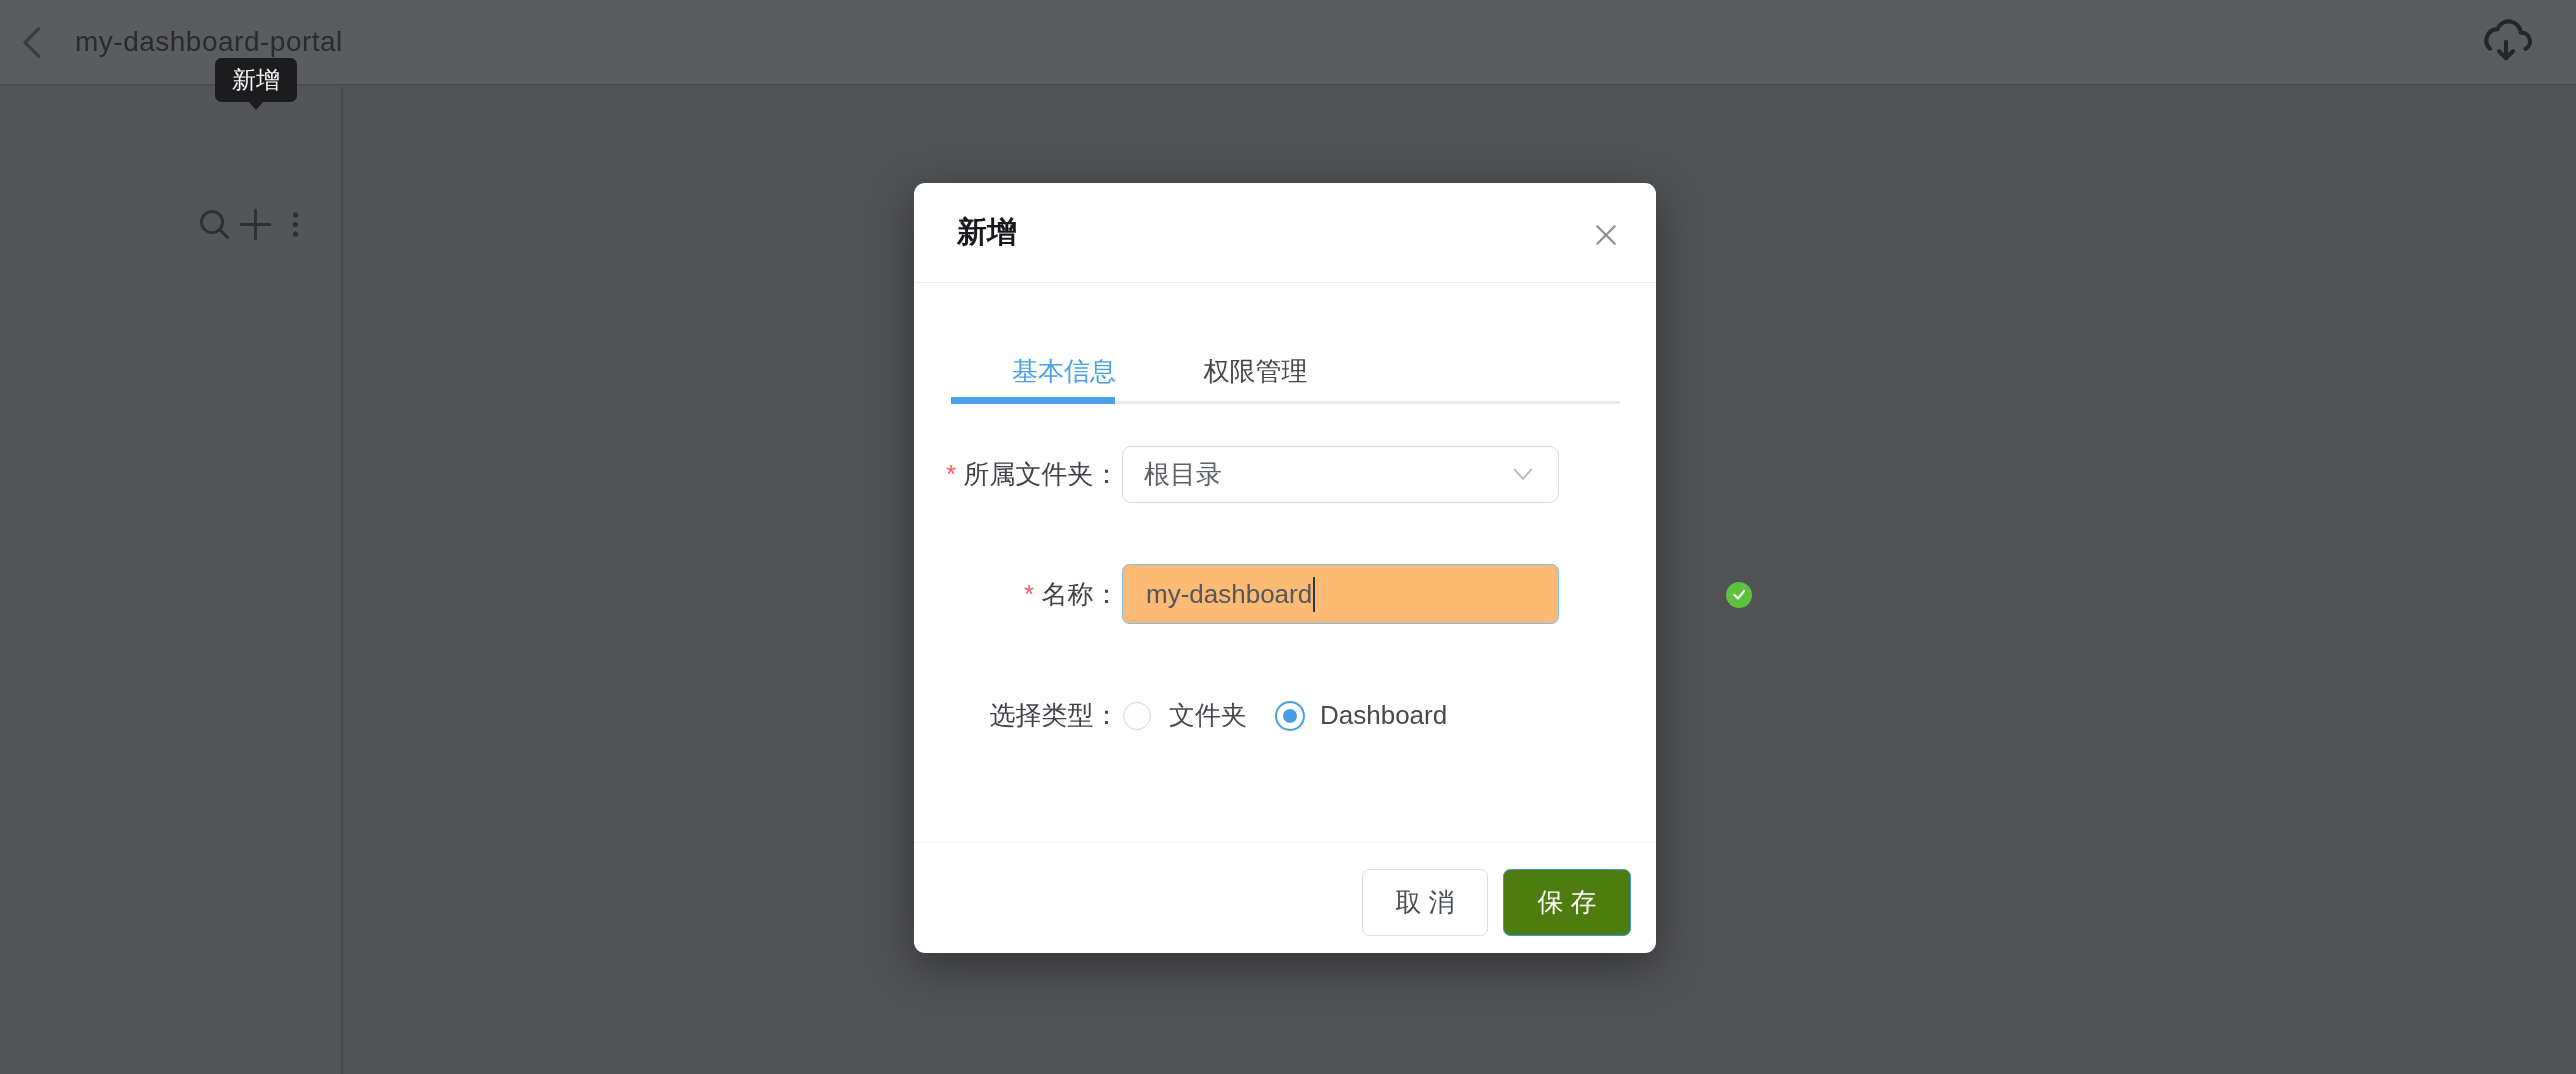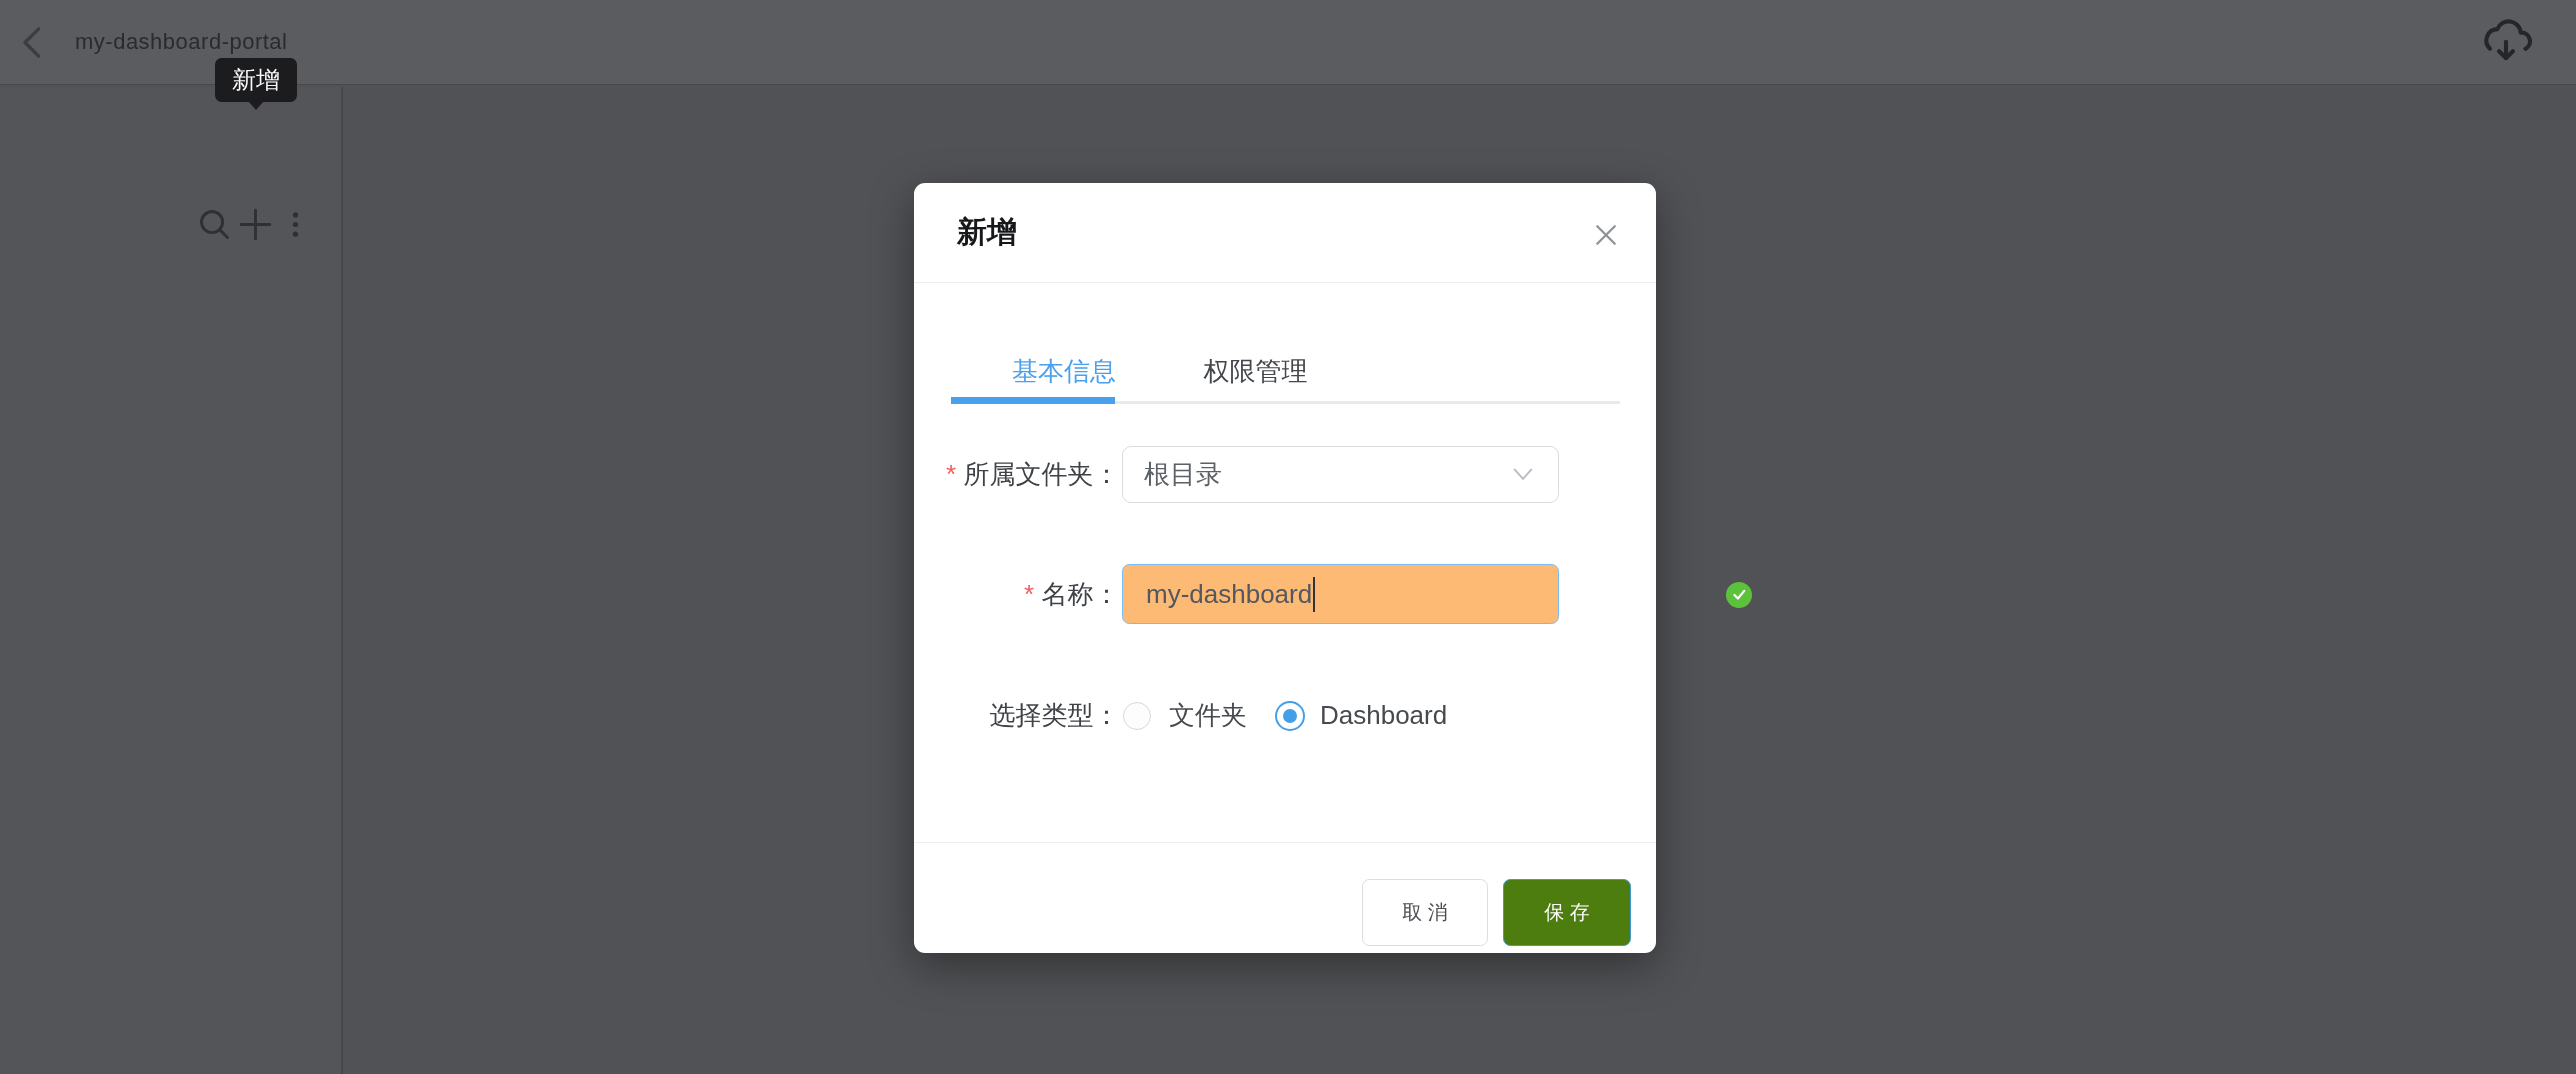--- a/index.html
+++ b/index.html
@@ -2,21 +2,21 @@
 <html style="font-size:15px"><head>
 <meta charset="utf-8">
 <style>
   html,body{margin:0;padding:0;background:#333;}
   *{box-sizing:border-box;font-family:"Liberation Sans","DejaVu Sans",sans-serif;}
   #stage{position:relative;width:2576px;height:1075px;overflow:hidden;background:#515255;}
 
   
   .app-header{position:absolute;left:0;top:0;width:2576px;height:85px;background:#5b5c5f;border-bottom:1.9px solid #48494c;z-index:1;}
   .back-btn{position:absolute;left:13px;top:22px;width:41px;height:41px;cursor:pointer;}
-  .page-title{position:absolute;left:75px;top:0;height:85px;line-height:83px;font-size:22px;color:#2a2b2e;letter-spacing:0.5px;white-space:nowrap;}
+  .page-title{position:absolute;left:75px;top:0;height:85px;line-height:83px;font-size:28px;color:#2a2b2e;letter-spacing:0.5px;white-space:nowrap;}
   .cloud-btn{position:absolute;right:44px;top:16.7px;width:52px;height:52px;cursor:pointer;}
 
   .left-panel{position:absolute;left:0;top:87px;width:341px;height:988px;background:#545558;}
   .panel-divider{position:absolute;left:341px;top:87px;width:1.9px;height:988px;background:#47484b;}
 
   .toolbar{position:absolute;left:0;top:87px;width:341px;height:102px;}
   .tool-btn{position:absolute;cursor:pointer;}
   .tool-search{left:195px;top:118px;width:39px;height:39px;}
   .tool-add{left:234px;top:116px;width:43px;height:43px;}
   .tool-more{left:279px;top:120px;width:33px;height:35px;}
@@ -64,21 +64,21 @@
   .radio-off{left:209px;top:519px;width:28px;height:28px;border:1.9px solid #d5d8dd;background:#fdfdfe;}
   .radio-on{left:361px;top:518px;width:30px;height:30px;border:2.8px solid #459fe8;background:#fff;
             display:flex;align-items:center;justify-content:center;}
   .radio-dot{width:14px;height:14px;border-radius:50%;background:#459fe8;}
   .radio-lbl{position:absolute;top:504px;height:57px;line-height:57px;font-size:26px;color:#46494e;cursor:pointer;white-space:nowrap;}
   .rl1{left:239px;margin-left:16px;}
   .rl2{left:406px;}
 
   
   .modal-footer{position:absolute;left:0;top:659px;width:100%;height:111px;border-top:1.9px solid #edeff1;}
-  .btn{position:absolute;top:36px;height:67px;border-radius:7.4px;font-size:20px;cursor:pointer;
+  .btn{position:absolute;top:26px;height:67px;border-radius:7.4px;font-size:26px;cursor:pointer;
        display:flex;align-items:center;justify-content:center;white-space:nowrap;}
   .btn-cancel{left:448px;width:126px;background:#fff;border:1.9px solid #dadde2;color:#494d52;}
   .btn-save{left:589px;width:128px;background:#4d7c0f;border:1.9px solid #3e96de;color:#fff;}
 
   svg{display:block;}
 </style>
 </head>
 <body>
 
 <div id="stage">

